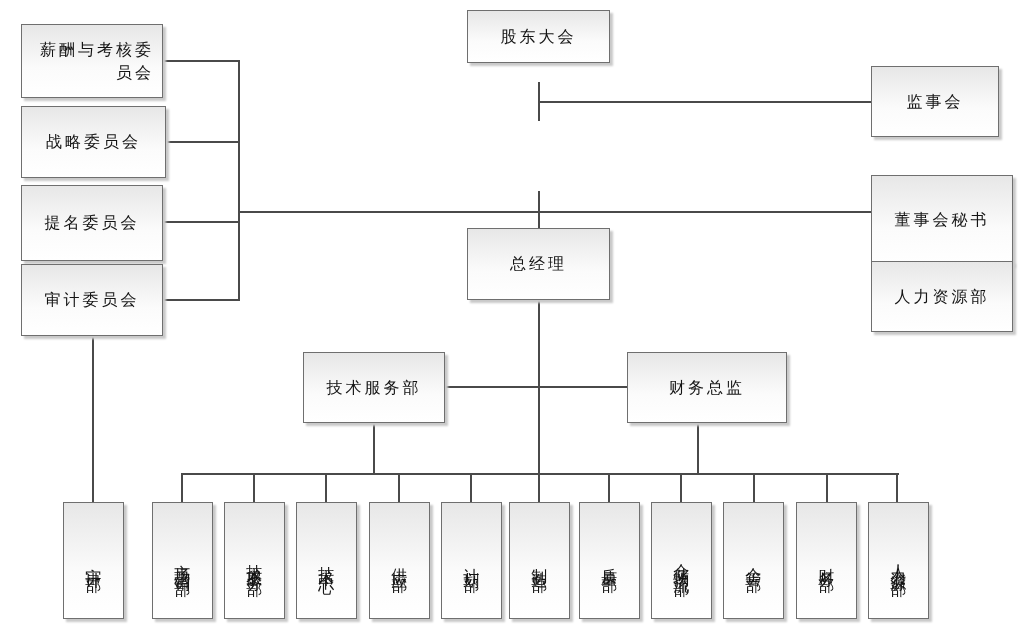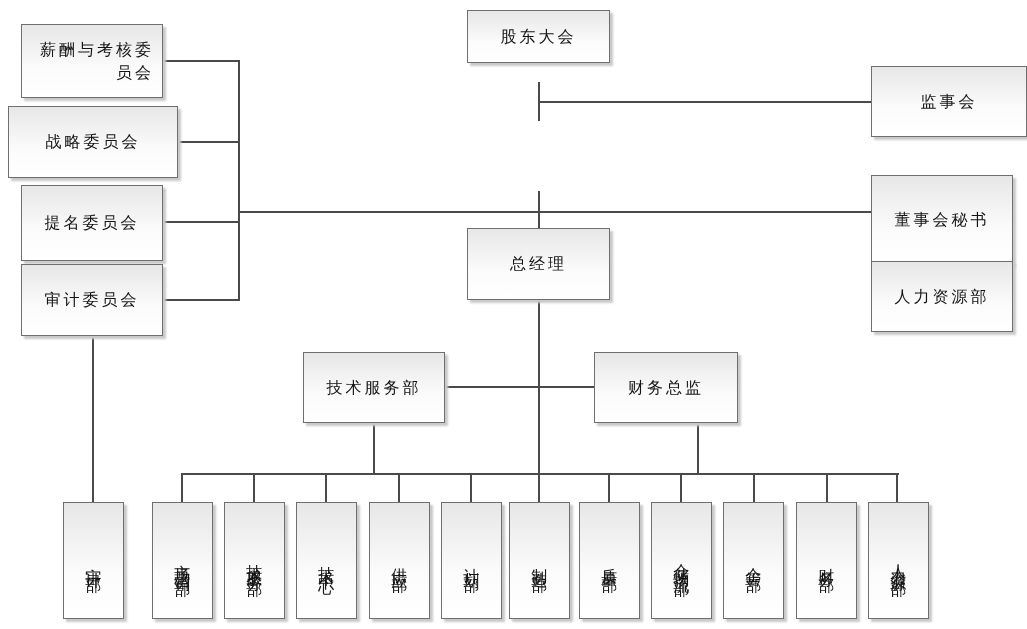--- a/index.html
+++ b/index.html
@@ -82,51 +82,51 @@
   <div class="vline" style="left:470px;top:473px;height:30px"></div>
   <div class="vline" style="left:608px;top:473px;height:30px"></div>
   <div class="vline" style="left:680px;top:473px;height:30px"></div>
   <div class="vline" style="left:753px;top:473px;height:30px"></div>
   <div class="vline" style="left:826px;top:473px;height:30px"></div>
   <div class="vline" style="left:896px;top:473px;height:30px"></div>
 
   <div class="node" style="left:21px;top:24px;width:142px;height:74px">
     <span class="lbl">薪酬与考核委员会</span>
   </div>
-  <div class="node" style="left:8px;top:106px;width:170px;height:72px">
+  <div class="node" style="left:21px;top:106px;width:145px;height:72px">
     <span class="lbl">战略委员会</span>
   </div>
   <div class="node" style="left:21px;top:185px;width:142px;height:76px">
     <span class="lbl">提名委员会</span>
   </div>
   <div class="node" style="left:21px;top:264px;width:142px;height:72px">
     <span class="lbl">审计委员会</span>
   </div>
 
   <div class="node" style="left:467px;top:10px;width:143px;height:53px">
     <span class="lbl">股东大会</span>
   </div>
   <div class="node" style="left:467px;top:228px;width:143px;height:72px">
     <span class="lbl">总经理</span>
   </div>
 
-  <div class="node" style="left:871px;top:66px;width:156px;height:71px">
+  <div class="node" style="left:871px;top:66px;width:128px;height:71px">
     <span class="lbl">监事会</span>
   </div>
   <div class="node" style="left:871px;top:175px;width:142px;height:90px">
     <span class="lbl">董事会秘书</span>
   </div>
   <div class="node" style="left:871px;top:261px;width:142px;height:71px">
     <span class="lbl">人力资源部</span>
   </div>
 
   <div class="node" style="left:303px;top:352px;width:142px;height:71px">
     <span class="lbl">技术服务部</span>
   </div>
-  <div class="node" style="left:594px;top:352px;width:144px;height:71px">
+  <div class="node" style="left:627px;top:352px;width:160px;height:71px">
     <span class="lbl">财务总监</span>
   </div>
 
   <div class="node vert" style="left:63px;top:502px;width:61px;height:117px">
     <span class="lbl">审计部</span>
   </div>
   <div class="node vert" style="left:152px;top:502px;width:61px;height:117px">
     <span class="lbl">市场营销部</span>
   </div>
   <div class="node vert" style="left:224px;top:502px;width:61px;height:117px">

